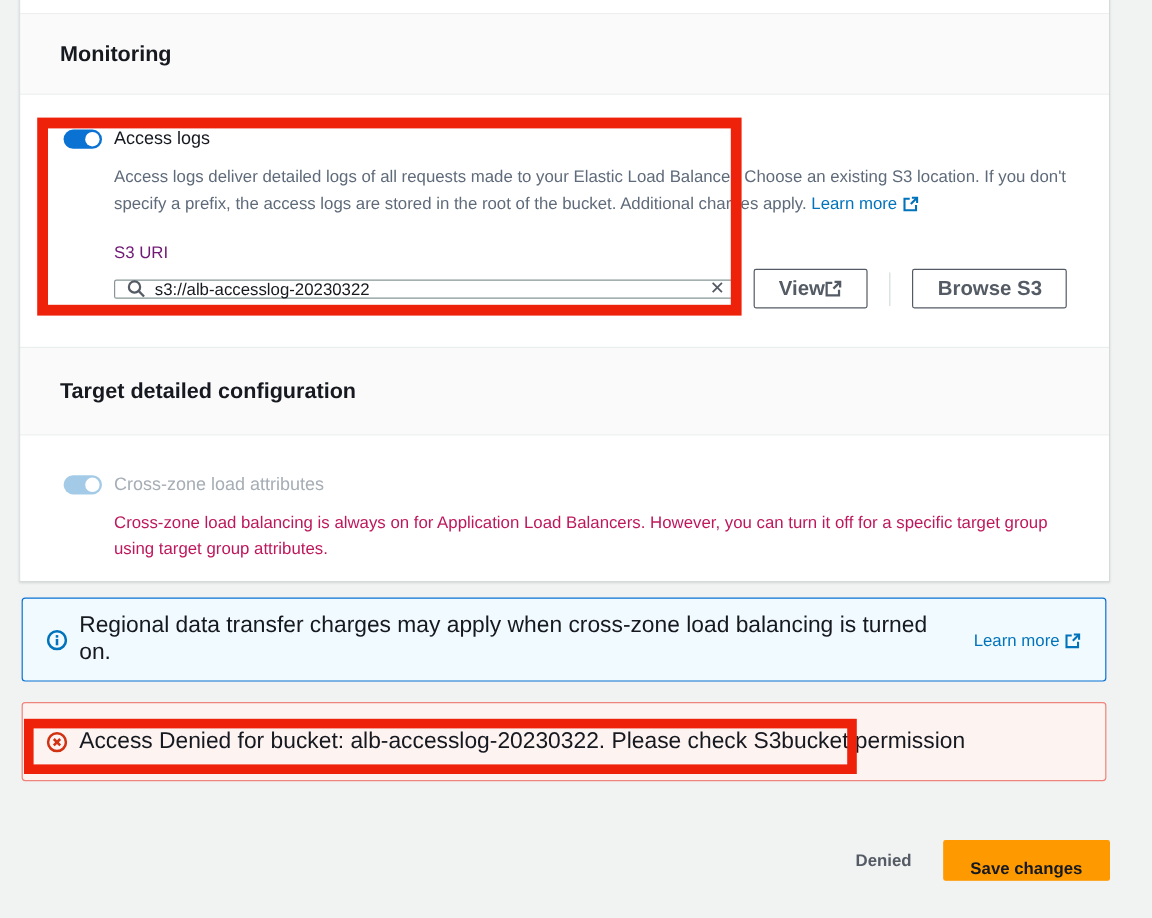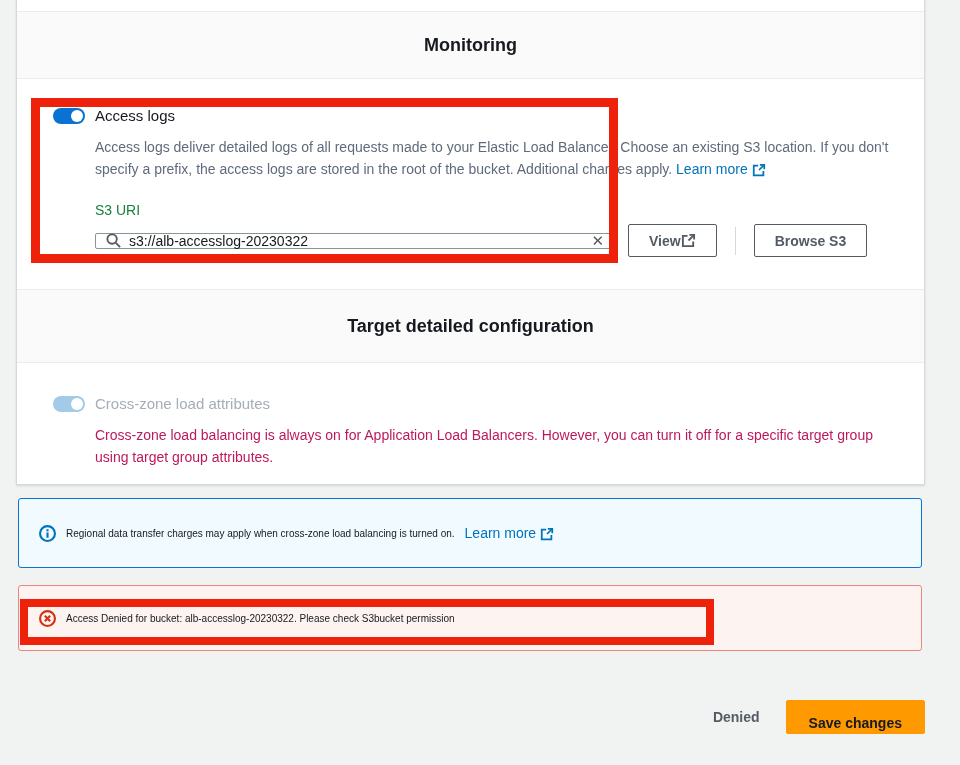--- a/index.html
+++ b/index.html
@@ -15,21 +15,21 @@
   .card {
     position:absolute; left:16px; top:-10px; width:909px;
     background:#fff;
     border:1px solid #d5dbdb;
     box-shadow:0 1px 2px rgba(0,0,0,0.12);
   }
   .card-stub { height:20px; background:#fff; }
   .divider { border-top:1px solid #eaeded; height:0; }
   .section-header {
     height:66px; background:#fafafa;
-    display:flex; align-items:center; padding:0 33px;justify-content:center;
+    display:flex; align-items:center; padding:0 33px;
   }
   .section-header h2 { font-size:18px; font-weight:bold; color:#16191f; }
   .section-header.tall { height:72px; }
   .section-body { background:#fff; padding:28px 33px 0 36px; }
   .section-body.monitoring { height:210px; }
   .section-body.targetsel { height:121px; padding-top:32px; }
 
   .toggle-row { display:flex; align-items:center; gap:10px; }
   .toggle {
     width:32px; height:16px; border-radius:8px; background:#0972d3;
@@ -44,52 +44,52 @@
   .toggle-label { font-size:15px; color:#16191f; }
   .toggle-label.disabled { color:#a6adb5; }
 
   .desc {
     margin:12px 0 0 42px; width:822px;
     color:#5f6b7a; line-height:22px; font-size:14px;
   }
   .desc.disabled { color:#be185d; width:800px; }
   a.link { color:#0073bb; text-decoration:none; white-space:nowrap; }
 
-  .field-label { margin:22px 0 6px 42px; color:#15803d; font-size:14px; }
+  .field-label { margin:22px 0 6px 42px; color:#701a75; font-size:14px; }
   .input-row { display:flex; align-items:center; margin-left:42px; }
   .search-input {
     width:520px; height:16px; background:#fff;
     border:1px solid #879596; border-radius:2px;
     display:flex; align-items:center; padding:0 10px; gap:8px;
   }
   .search-input .value { flex:1; font-size:14px; color:#16191f; }
   .clear-btn { color:#545b64; font-size:15px; cursor:pointer; line-height:1; background:none; border:none; }
   .btn {
     height:33px; border:1px solid #545b64; border-radius:2px; background:#fff;
-    color:#545b64; font-weight:bold; font-size:14px;
+    color:#545b64; font-weight:bold; font-size:17px;
     display:inline-flex; align-items:center; justify-content:center; gap:0;
     padding:0 20px; cursor:pointer; font-family:inherit;
   }
   .btn-view { margin-left:13px; }
   .vsep { width:1px; height:28px; background:#d5dbdb; margin:0 18px; }
 
   .banner {
     position:absolute; left:18px; width:904px;
     display:flex; align-items:center; gap:10px; padding:0 20px;
     border-radius:3px;
   }
   .banner-info {
     top:498px; height:70px;
     background:#f1faff; border:1px solid #0972d3;
   }
   .banner-error {
     top:585px; height:66px;
     background:#fdf3f1; border:1px solid #ef847d;
   }
-  .banner .txt { font-size:10px; color:#16191f; }
+  .banner .txt { font-size:19px; color:#16191f; }
 
   .footer {
     position:absolute; top:700px; right:35px;
     display:flex; align-items:center; gap:26px;
   }
   .btn-cancel {
     background:none; border:none; color:#545b64; font-weight:bold;
     font-size:14px; cursor:pointer; font-family:inherit;
   }
   .btn-save {

